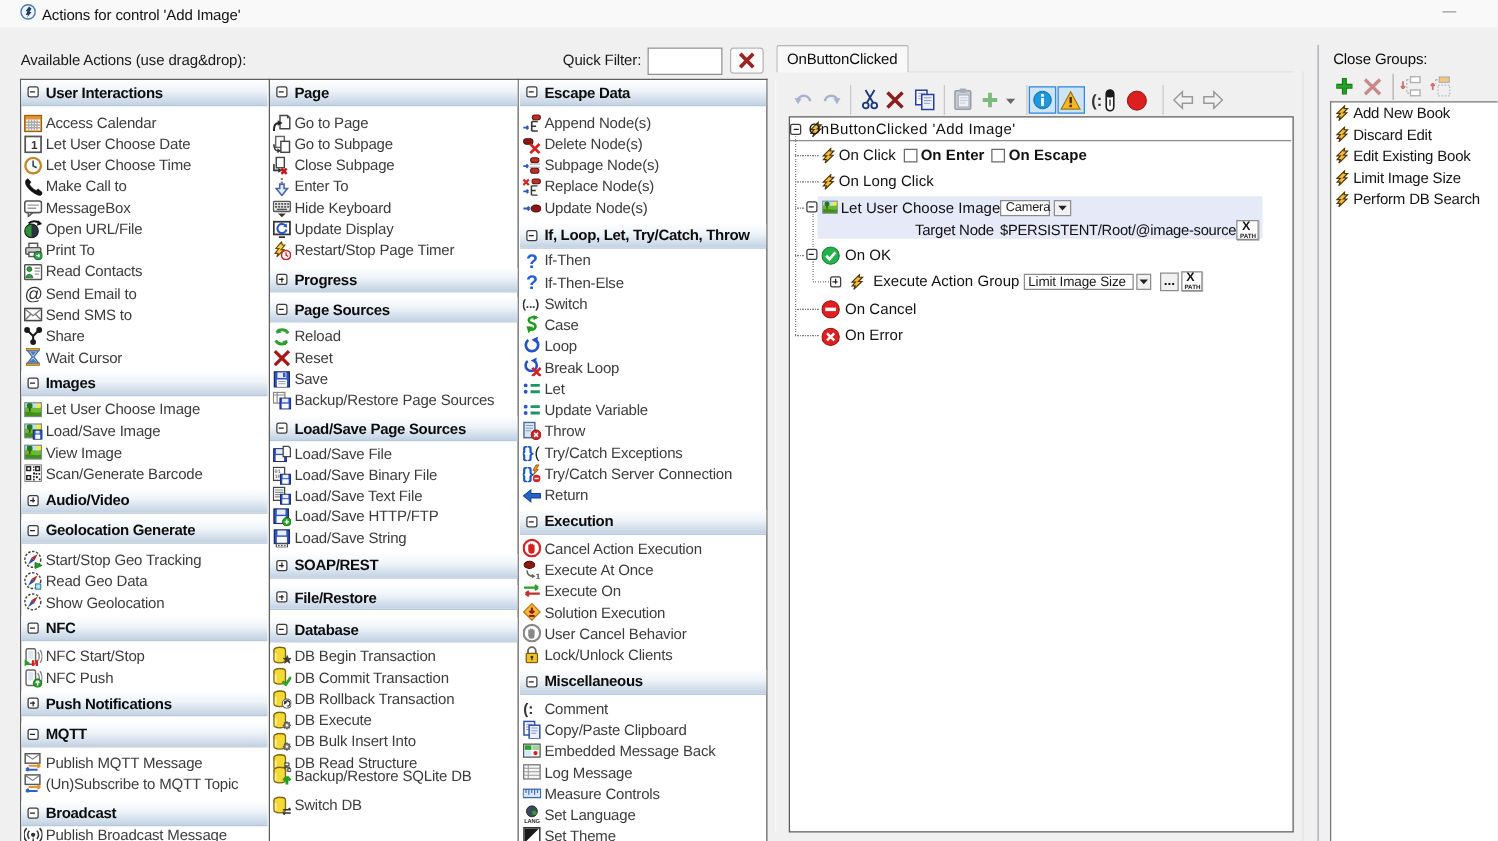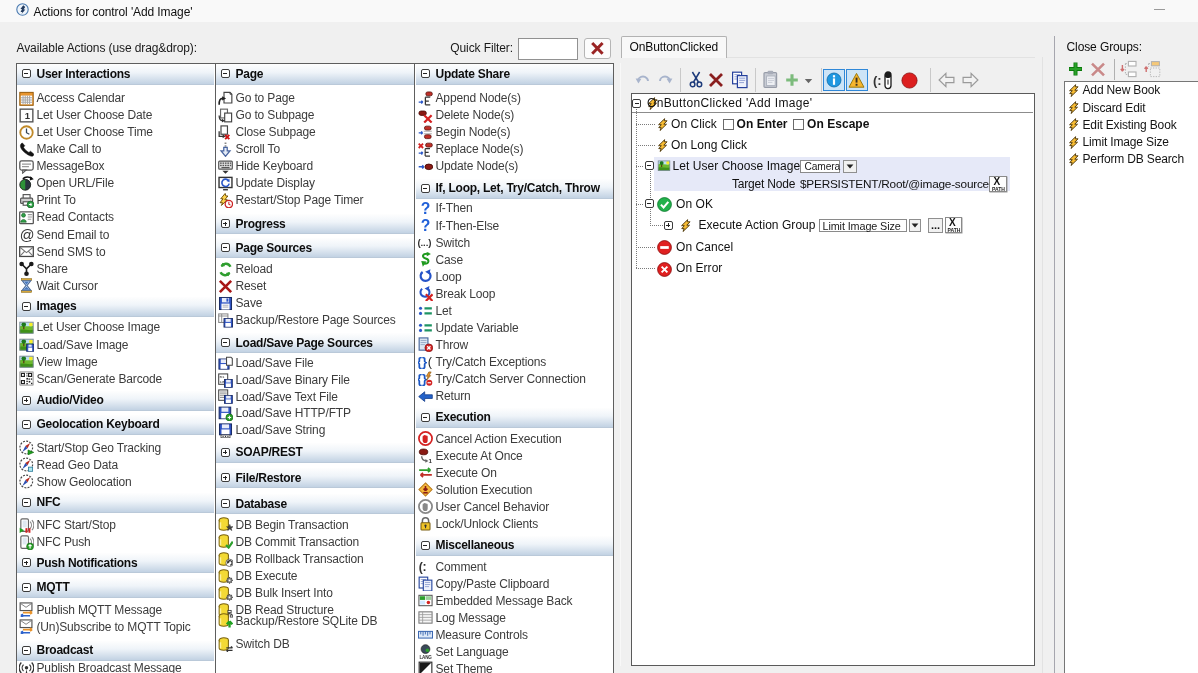--- a/index.html
+++ b/index.html
@@ -209,21 +209,21 @@
     <div style="position:absolute;left:4.5px;top:5.0px;width:9px;height:9px;border:1px solid #3c3c3c;border-radius:2px;background:#fff">
       <div style="position:absolute;left:1.5px;right:1.5px;top:3px;height:1px;background:#222"></div>
       <div style="position:absolute;top:1.5px;bottom:1.5px;left:3px;width:1px;background:#222"></div>
     </div>
     <span class="ht">Audio/Video</span>
   </div>
 <div class="hdr" style="left:17px;top:414.5px;width:197px;height:20px">
     <div style="position:absolute;left:4.5px;top:5.0px;width:9px;height:9px;border:1px solid #3c3c3c;border-radius:2px;background:#fff">
       <div style="position:absolute;left:1.5px;right:1.5px;top:3px;height:1px;background:#222"></div>
     </div>
-    <span class="ht">Geolocation Keyboard</span>
+    <span class="ht">Geolocation Generate</span>
   </div>
 <div class="row" style="left:19px;top:439.3px;width:193px">
     <svg width="15" height="15" viewBox="0 0 13 13" style="flex:none">
       <circle cx="6.3" cy="6.5" r="5.5" fill="#fff" stroke="#444" stroke-width="1" stroke-dasharray="1.7 1.1"></circle>
       <path d="M9.7 2.7 L5.5 5.2 L7.4 7.2 Z" fill="#b52a20"></path>
       <path d="M2.9 10.3 L7.4 7.2 L5.5 5.2 Z" fill="#2c4fb2"></path>
       <path d="M7.8 8.6 L12.8 10.7 L7.8 12.9 Z" fill="#1fa01f" stroke="#0c640c" stroke-width="0.5"></path>
     </svg>
     <span>Start/Stop Geo Tracking</span>
   </div>
@@ -347,21 +347,21 @@
       <path d="M4 8.2 L6.8 9.8 L4 11.4 Z" fill="#333"></path>
       <path d="M6.2 8.6 L9.8 12.2 M9.8 8.6 L6.2 12.2" stroke="#cc1111" stroke-width="1.7"></path>
     </svg>
     <span>Close Subpage</span>
   </div>
 <div class="row" style="left:218px;top:140.8px;width:194px">
     <svg width="15" height="15" viewBox="0 0 13 13" style="flex:none">
       <path d="M6.5 0.4 V1.8 M6.5 2.8 V4.2" stroke="#888" stroke-width="1.6"></path>
       <path d="M5 4.6 H8 V7.6 H10.4 L6.5 12.4 L2.6 7.6 H5 Z" fill="#e4ebf6" stroke="#4a66a0" stroke-width="1.1"></path>
     </svg>
-    <span>Scroll To</span>
+    <span>Enter To</span>
   </div>
 <div class="row" style="left:218px;top:157.8px;width:194px">
     <svg width="15" height="15" viewBox="0 0 13 13" style="flex:none">
       <rect x="0.6" y="1.8" width="11.8" height="7" rx="0.8" fill="#e6e6e6" stroke="#555" stroke-width="1"></rect>
       <g fill="#555">
         <rect x="1.8" y="3" width="1.4" height="1.2"></rect>
         <rect x="3.9" y="3" width="1.4" height="1.2"></rect>
         <rect x="6" y="3" width="1.4" height="1.2"></rect>
         <rect x="8.1" y="3" width="1.4" height="1.2"></rect>
         <rect x="10.2" y="3" width="1.2" height="1.2"></rect>
@@ -601,21 +601,21 @@
       <path d="M1 2.6 V9.6 A4 1.9 0 0 0 9 9.6 V2.6" fill="#f3d935" stroke="#7a6210" stroke-width="0.9"></path>
       <path d="M2.2 4.6 V9.8" stroke="#fbf0a0" stroke-width="1.2"></path>
       <path d="M7.2 9.4 H12.6 M12.6 9.4 L11.2 8.2 M7.2 11.6 H12.6 M7.2 11.6 L8.6 12.8" stroke="#333" stroke-width="1.1" fill="none"></path>
     </svg>
     <span>Switch DB</span>
   </div>
 <div class="hdr" style="left:416px;top:63.5px;width:197px;height:21.5px">
     <div style="position:absolute;left:4.5px;top:5.75px;width:9px;height:9px;border:1px solid #3c3c3c;border-radius:2px;background:#fff">
       <div style="position:absolute;left:1.5px;right:1.5px;top:3px;height:1px;background:#222"></div>
     </div>
-    <span class="ht">Update Share</span>
+    <span class="ht">Escape Data</span>
   </div>
 <div class="row" style="left:418px;top:89.6px;width:193px">
     <svg width="15" height="15" viewBox="0 0 13 13" style="flex:none">
       <path d="M0.6 9.6 H4.2 M4.2 9.6 L2.8 8.4 M4.2 9.6 L2.8 10.8" stroke="#2b58c8" stroke-width="1.2" fill="none"></path>
       <rect x="6.8" y="0.8" width="5.6" height="3.4" rx="1.6" fill="#c03028" stroke="#5a1410" stroke-width="0.7"></rect>
       <path d="M6.4 5.4 V12 M6.4 5.4 H10.6 M6.4 8.7 H9.4 M6.4 12 H10.6" stroke="#333" stroke-width="1.1" fill="none"></path>
     </svg>
     <span>Append Node(s)</span>
   </div>
 <div class="row" style="left:418px;top:106.7px;width:193px">
@@ -625,21 +625,21 @@
     </svg>
     <span>Delete Node(s)</span>
   </div>
 <div class="row" style="left:418px;top:123.69999999999999px;width:193px">
     <svg width="15" height="15" viewBox="0 0 13 13" style="flex:none">
       <path d="M0.6 6.8 H4 M4 6.8 L2.7 5.6 M4 6.8 L2.7 8" stroke="#2b58c8" stroke-width="1.2" fill="none"></path>
       <rect x="5.6" y="1" width="5.8" height="3.4" rx="1.6" fill="#c03028" stroke="#5a1410" stroke-width="0.7"></rect>
       <rect x="5.6" y="8.4" width="5.8" height="3.4" rx="1.6" fill="#c03028" stroke="#5a1410" stroke-width="0.7"></rect>
       <path d="M5 5.4 H12 M5 7.6 H12" stroke="#888" stroke-width="0.6"></path>
     </svg>
-    <span>Begin Node(s)</span>
+    <span>Subpage Node(s)</span>
   </div>
 <div class="row" style="left:418px;top:140.8px;width:193px">
     <svg width="15" height="15" viewBox="0 0 13 13" style="flex:none">
       <path d="M0.6 1.4 L4.4 5.2 M4.4 1.4 L0.6 5.2" stroke="#d42222" stroke-width="1.6"></path>
       <path d="M0.6 9.6 H4.2 M4.2 9.6 L2.9 8.4 M4.2 9.6 L2.9 10.8" stroke="#2b58c8" stroke-width="1.2" fill="none"></path>
       <rect x="6.6" y="1" width="5.8" height="3.4" rx="1.6" fill="#c03028" stroke="#5a1410" stroke-width="0.7"></rect>
       <path d="M6.2 5.8 V12.2 M6.2 5.8 H10.4 M6.2 9 H9.2 M6.2 12.2 H10.4" stroke="#333" stroke-width="1"></path>
     </svg>
     <span>Replace Node(s)</span>
   </div>

